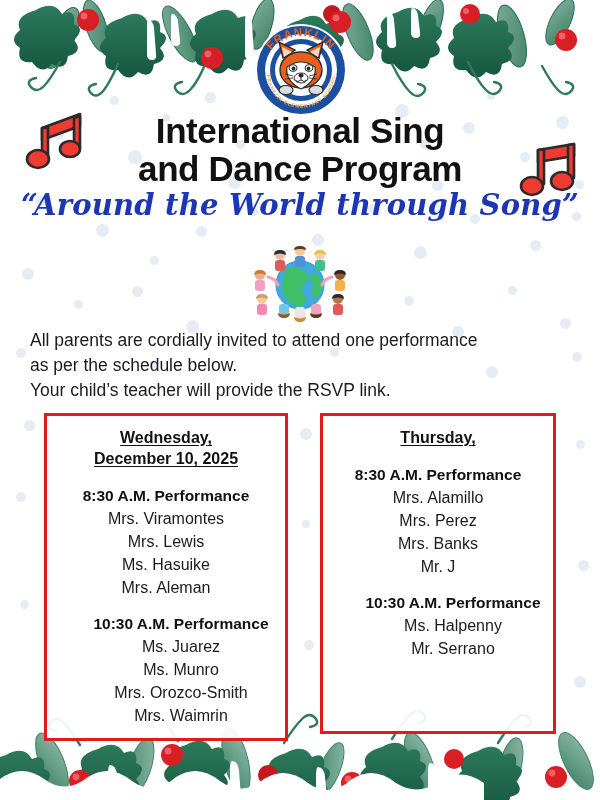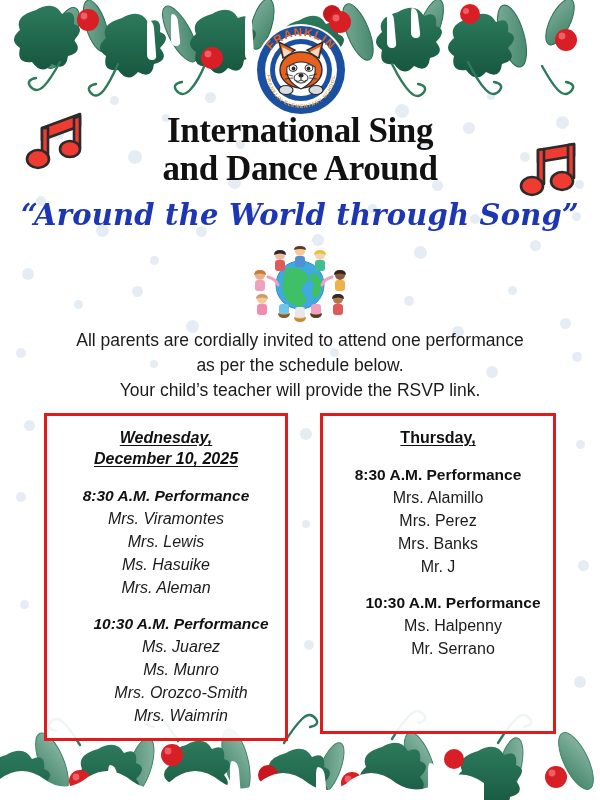--- a/index.html
+++ b/index.html
@@ -62,29 +62,28 @@
   
   .title-block {
     position: absolute;
     left: 0;
     top: 112px;
     width: 600px;
     text-align: center;
     z-index: 4;
   }
   .title-line {
-    font-family: Liberation Serif, serif;
+    font-family: Liberation Sans, sans-serif;
     font-weight: bold;
     font-size: 35px;
     line-height: 38px;
     color: #111111;
     letter-spacing: -0.4px;
   }
   .subtitle {
-    margin-top: 10px;
     font-family: "DejaVu Serif", serif;
     font-style: italic;
     font-weight: bold;
     font-size: 29px;
     line-height: 34px;
     color: #1d37b4;
     letter-spacing: 0.2px;
   }
 
   
@@ -96,21 +95,20 @@
     height: 80px;
     z-index: 5;
   }
 
   
   .intro {
     position: absolute;
     left: 30px;
     top: 328px;
     width: 540px;
-    text-align: center;
     z-index: 4;
     font-size: 17.5px;
     line-height: 25px;
     color: #1b1b1b;
   }
 
   
   .boxes {
     position: absolute;
     left: 0;
@@ -120,21 +118,21 @@
     z-index: 4;
   }
   .sched-box {
     position: absolute;
     background: rgba(255,255,255,0.92);
     border: 3px solid #e01b1b;
     box-sizing: border-box;
     text-align: center;
     padding-top: 11px;
   }
-  .sched-box.left  { left: 44px;  top: 1px;  width: 244px; height: 328px; font-style: italic; }
+  .sched-box.left  { left: 44px;  top: 1px;  width: 244px; height: 328px; }
   .sched-box.right { left: 320px; top: 1px;  width: 236px; height: 321px; }
 
   .box-date {
     font-weight: bold;
     font-size: 16px;
     line-height: 21px;
     color: #111;
     text-decoration: underline;
     text-underline-offset: 2px;
   }
@@ -429,21 +427,21 @@
         <path d="M22,16 L28,15 L28,50 L22,50 Z" fill="#ef3b32"></path>
         <path d="M52,11 L58,10 L58,44 L52,44 Z" fill="#ef3b32"></path>
         <ellipse cx="16" cy="52" rx="11" ry="9" fill="#ef3b32"></ellipse>
         <ellipse cx="46" cy="47" rx="11" ry="9" fill="#ef3b32"></ellipse>
       </g>
     </svg>
   </div>
 
   <div class="title-block">
     <div class="title-line">International Sing</div>
-    <div class="title-line">and Dance Around</div>
+    <div class="title-line">and Dance Program</div>
     <div class="subtitle">“Around the World through Song”</div>
   </div>
 
   <div class="globe-wrap">
     <svg width="116" height="80" viewBox="0 0 116 80" xmlns="http://www.w3.org/2000/svg">
 
       <circle cx="58" cy="42" r="24" fill="#3fa9e0"></circle>
       <path d="M44,26 q10,-4 18,2 q8,6 2,12 q-8,6 -2,12 q6,6 -4,12 q-12,-2 -16,-12
                q-4,-10 2,-26 Z" fill="#3fbf66"></path>
       <path d="M70,30 q10,2 10,12 q0,10 -8,14 q-4,-8 0,-14 q-6,-6 -2,-12 Z" fill="#3fbf66"></path>

